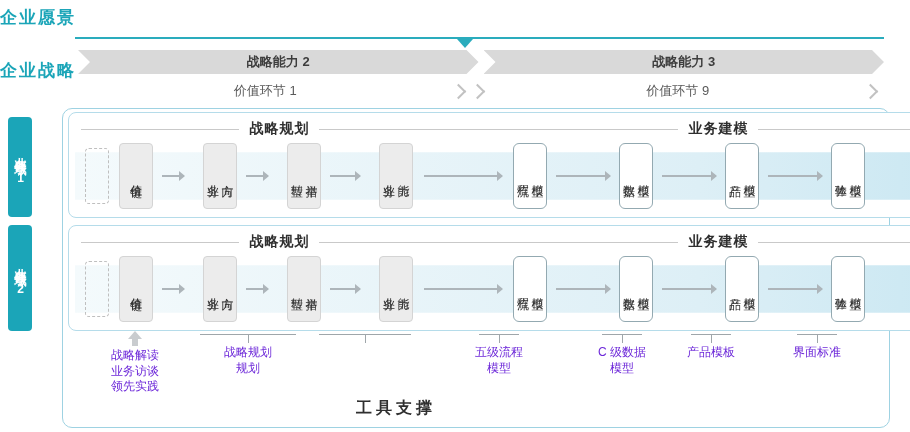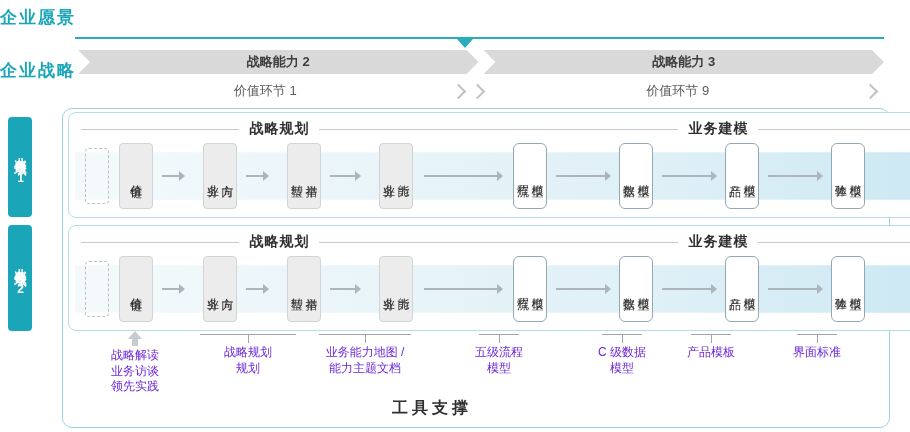--- a/index.html
+++ b/index.html
@@ -68,21 +68,21 @@
          align-items:center; gap:2px; }
   .tick { position:relative; height:9px; border-top:1px solid #9fa6aa; }
   .tick::after { content:""; position:absolute; left:50%; top:0; width:1px; height:8px; background:#9fa6aa; }
   .up-arrow { position:relative; width:14px; height:15px; }
   .up-arrow::before { content:""; position:absolute; top:0; left:0; width:0; height:0;
                       border-left:7px solid transparent; border-right:7px solid transparent; border-bottom:8px solid #c9cccf; }
   .up-arrow::after { content:""; position:absolute; top:8px; left:4px; width:6px; height:7px; background:#c9cccf; }
   .ann-text { font-size:12px; color:#6d28d9; text-align:center; white-space:pre-line; line-height:1.3; }
 
   .tools-label { position:absolute; top:398px; left:62px; width:668px; text-align:center;
-                 font-size:16px; font-weight:bold; color:#2f2f2f; letter-spacing:4px;margin-left:36px; }
+                 font-size:16px; font-weight:bold; color:#2f2f2f; letter-spacing:4px; }
 </style>
 </head>
 <body>
 
 <div class="canvas">
 
   <div class="top-title">
     <span>企业愿景</span>
     <span>企业战略</span>
   </div>
@@ -225,22 +225,20 @@
 业务访谈
 领先实践</div>
   </div>
   <div class="ann" style="left:248px">
     <div class="tick" style="width:96px"></div>
     <div class="ann-text">战略规划
 规划</div>
   </div>
   <div class="ann" style="left:365px">
     <div class="tick" style="width:92px"></div>
-    <div class="ann-text">业务能力地图 /
-能力主题文档</div>
   </div>
   <div class="ann" style="left:499px">
     <div class="tick" style="width:40px"></div>
     <div class="ann-text">五级流程
 模型</div>
   </div>
   <div class="ann" style="left:622px">
     <div class="tick" style="width:40px"></div>
     <div class="ann-text">C 级数据
 模型</div>

